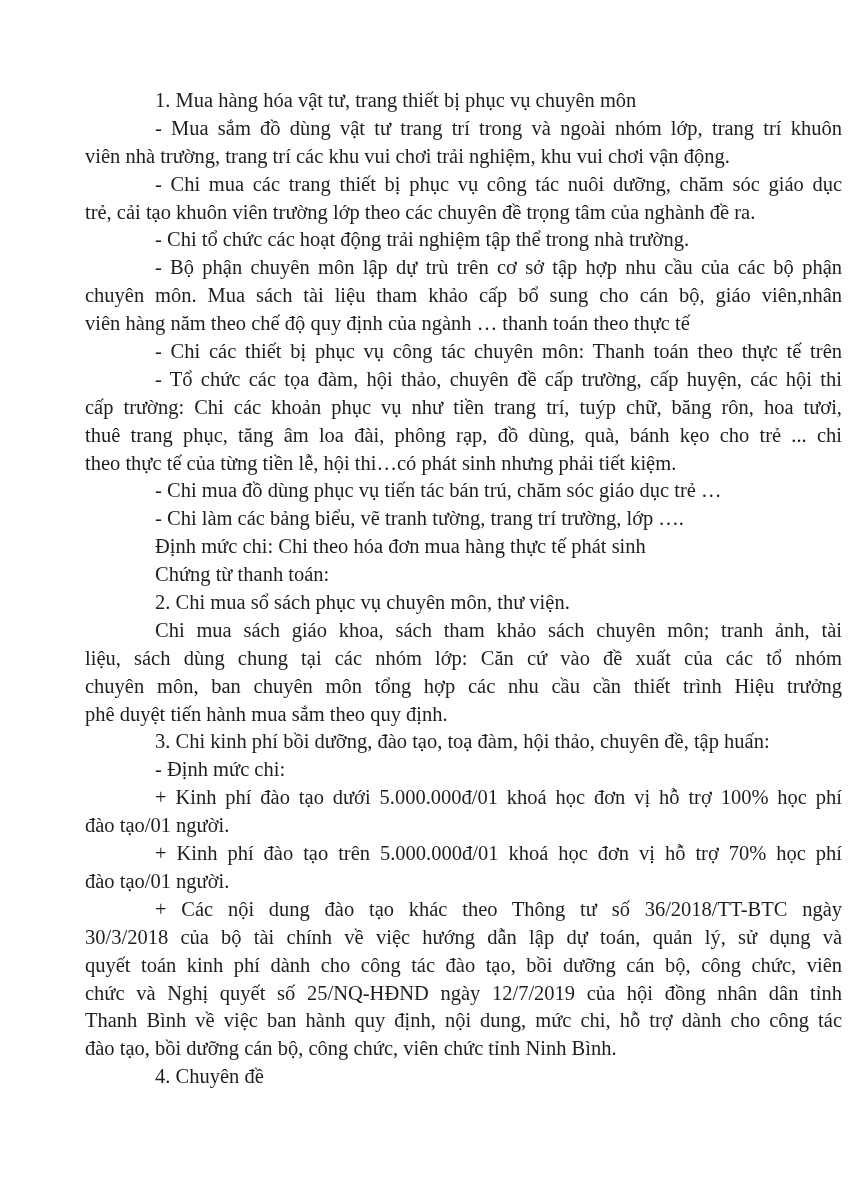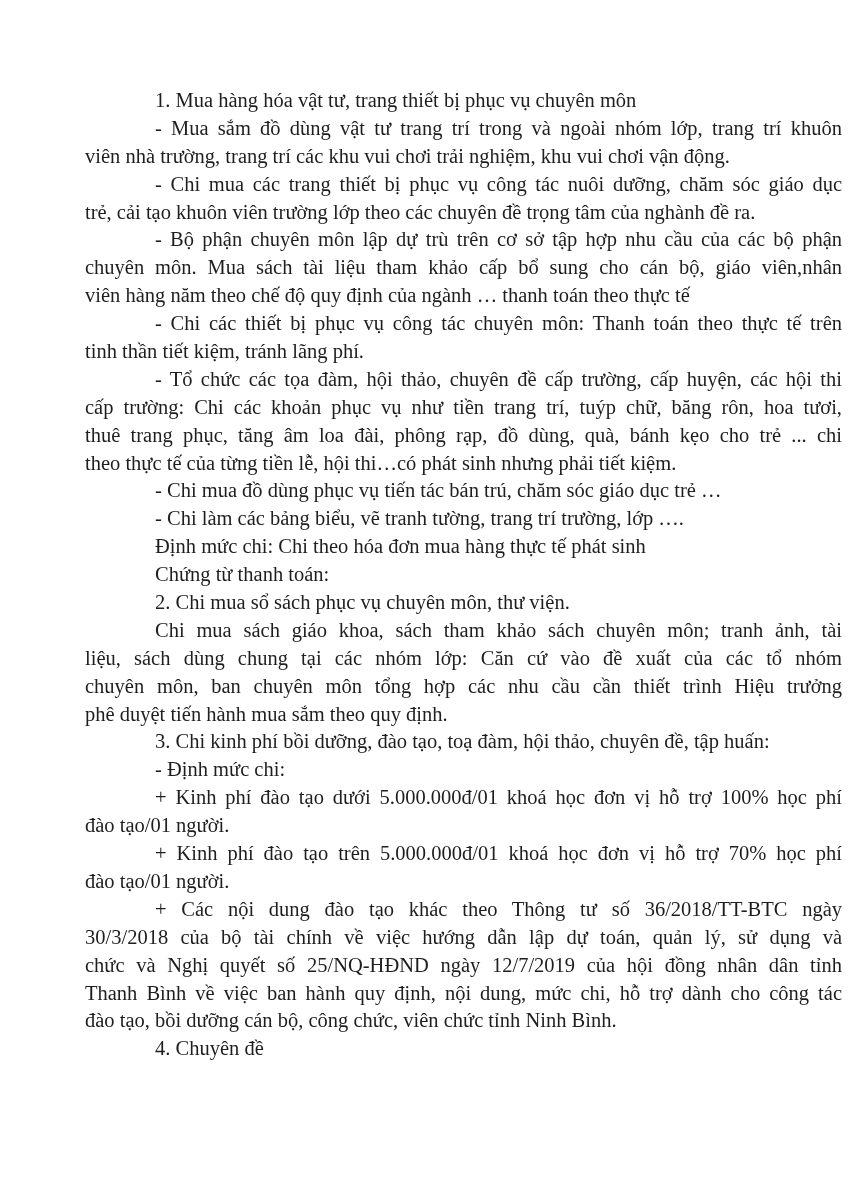--- a/index.html
+++ b/index.html
@@ -58,27 +58,29 @@
       </div>
       <div class="paragraph">
         <div class="line first fill">- Mua sắm đồ dùng vật tư trang trí trong và ngoài nhóm lớp, trang trí khuôn</div>
         <div class="line">viên nhà trường, trang trí các khu vui chơi trải nghiệm, khu vui chơi vận động.</div>
       </div>
       <div class="paragraph">
         <div class="line first fill">- Chi mua các trang thiết bị phục vụ công tác nuôi dưỡng, chăm sóc giáo dục</div>
         <div class="line">trẻ, cải tạo khuôn viên trường lớp theo các chuyên đề trọng tâm của nghành đề ra.</div>
       </div>
       <div class="paragraph">
+        <div class="line first">- Chi tổ chức các hoạt động trải nghiệm tập thể trong nhà trường.</div>
+      </div>
+      <div class="paragraph">
         <div class="line first fill">- Bộ phận chuyên môn lập dự trù trên cơ sở tập hợp nhu cầu của các bộ phận</div>
         <div class="line fill">chuyên môn. Mua sách tài liệu tham khảo cấp bổ sung cho cán bộ, giáo viên,nhân</div>
         <div class="line">viên hàng năm theo chế độ quy định của ngành … thanh toán theo thực tế</div>
       </div>
       <div class="paragraph">
         <div class="line first fill">- Chi các thiết bị phục vụ công tác chuyên môn: Thanh toán theo thực tế trên</div>
-        <div class="line">tinh thần tiết kiệm, tránh lãng phí.</div>
       </div>
       <div class="paragraph">
         <div class="line first fill">- Tổ chức các tọa đàm, hội thảo, chuyên đề cấp trường, cấp huyện, các hội thi</div>
         <div class="line fill">cấp trường: Chi các khoản phục vụ như tiền trang trí, tuýp chữ, băng rôn, hoa tươi,</div>
         <div class="line fill">thuê trang phục, tăng âm loa đài, phông rạp, đồ dùng, quà, bánh kẹo cho trẻ ... chi</div>
         <div class="line">theo thực tế của từng  tiền lễ,  hội thi…có phát sinh nhưng phải tiết kiệm.</div>
       </div>
       <div class="paragraph">
         <div class="line first">- Chi mua đồ dùng phục vụ tiến tác bán trú, chăm sóc giáo dục trẻ …</div>
       </div>
@@ -110,20 +112,21 @@
         <div class="line first fill">+ Kinh phí đào tạo dưới 5.000.000đ/01 khoá học đơn vị hỗ trợ 100%  học phí</div>
         <div class="line">đào tạo/01 người.</div>
       </div>
       <div class="paragraph">
         <div class="line first fill">+ Kinh phí đào tạo trên 5.000.000đ/01 khoá học đơn vị hỗ trợ 70%  học phí</div>
         <div class="line">đào tạo/01 người.</div>
       </div>
       <div class="paragraph">
         <div class="line first fill">+ Các nội dung đào tạo khác theo Thông tư số 36/2018/TT-BTC ngày</div>
         <div class="line fill">30/3/2018 của bộ tài chính về việc hướng dẫn lập dự toán, quản lý, sử dụng và</div>
+        <div class="line fill">quyết toán kinh phí dành cho công tác đào tạo, bồi dưỡng cán bộ, công chức, viên</div>
         <div class="line fill">chức và Nghị quyết số 25/NQ-HĐND ngày 12/7/2019 của hội đồng nhân dân tỉnh</div>
         <div class="line fill">Thanh Bình về việc ban hành quy định, nội dung, mức chi, hỗ trợ dành cho công tác</div>
         <div class="line">đào tạo, bồi dưỡng cán bộ, công chức, viên chức tỉnh Ninh Bình.</div>
       </div>
       <div class="paragraph">
         <div class="line first">4. Chuyên đề</div>
       </div>
     </div>
 </div>
 

